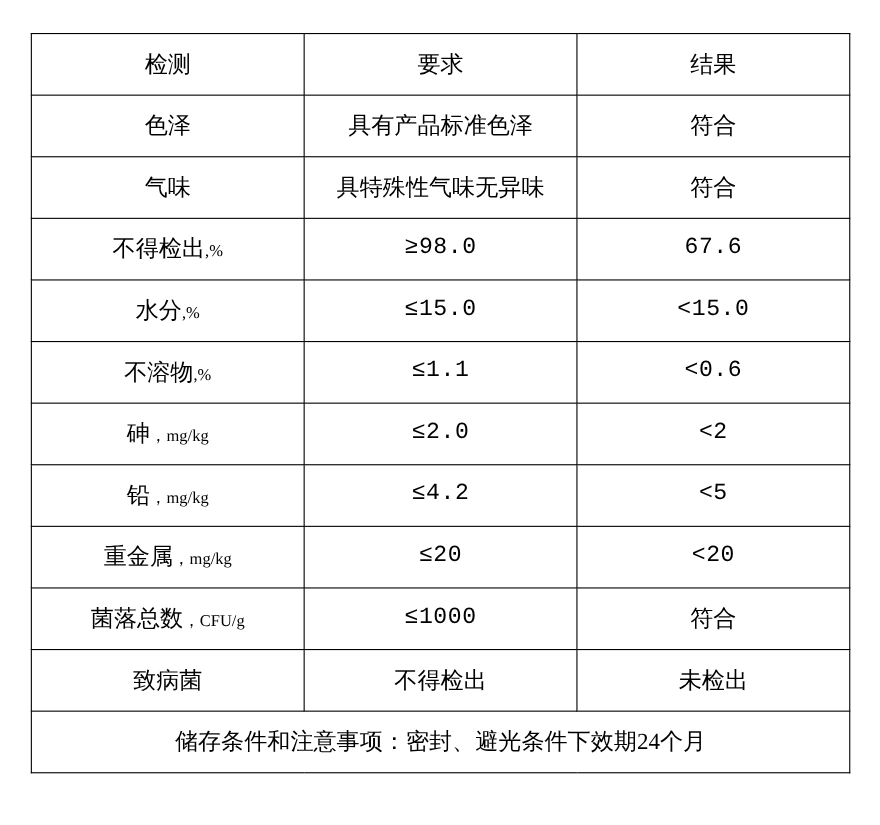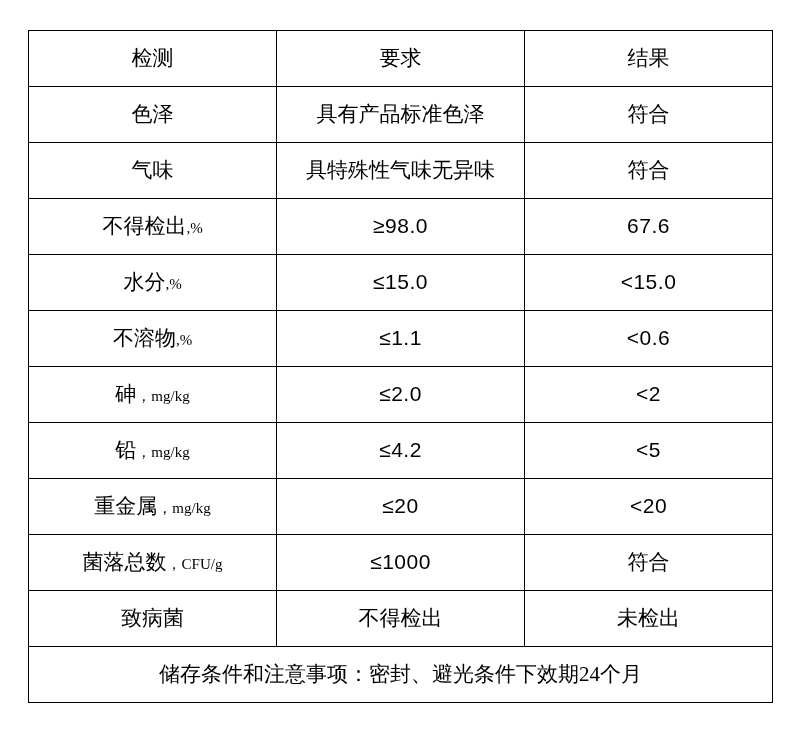--- a/index.html
+++ b/index.html
@@ -36,21 +36,21 @@
   }
   col.c1 { width: 248px; }
   col.c2 { width: 248px; }
   col.c3 { width: 248px; }
 
   .unit {
     font-size: 15px;
     letter-spacing: 0;
   }
   .num {
-    font-family: Liberation Sans, sans-serif;
+    font-family: Liberation Mono, monospace;
     letter-spacing: 0.5px;
   }
   .footer-row td {
     height: 44px;
     text-align: left;
     font-size: 18px;
     padding-left: 6px;
   }
 </style>
 </head>

